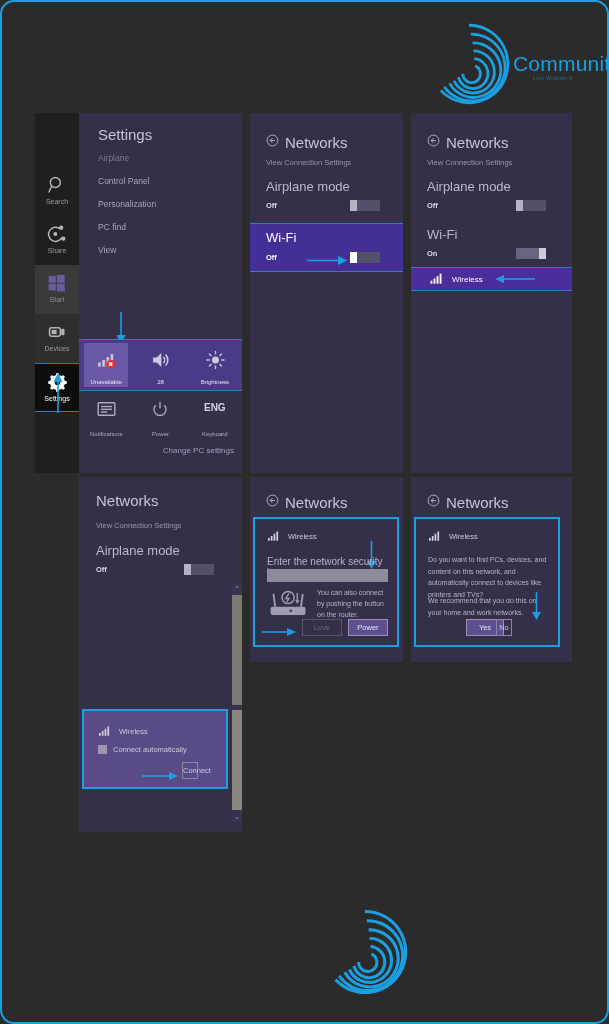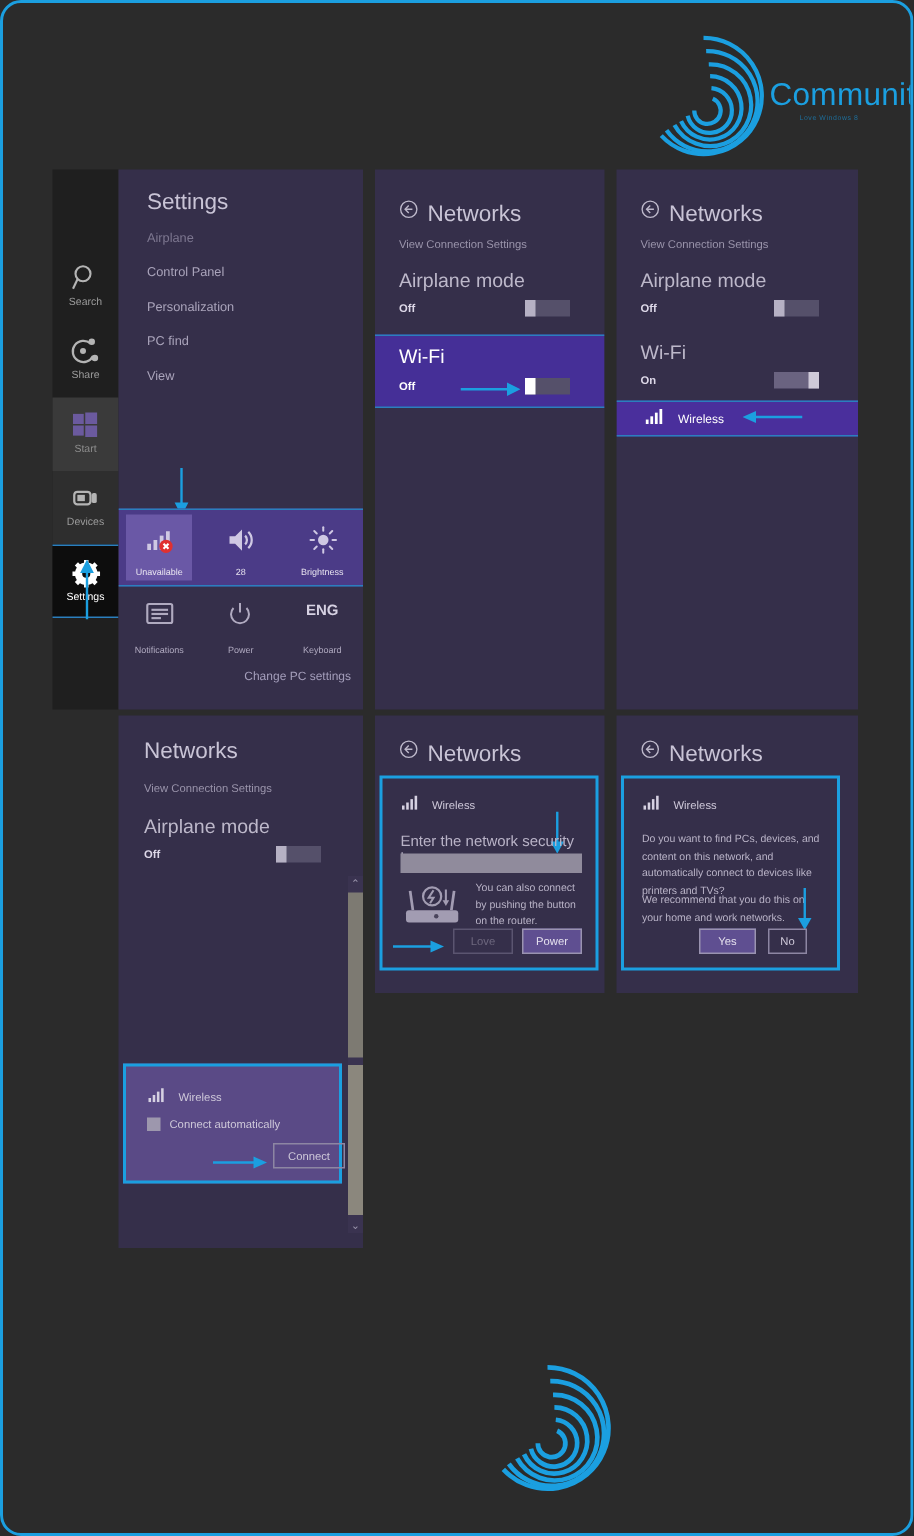--- a/index.html
+++ b/index.html
@@ -387,21 +387,21 @@
       <div style="position:absolute;left:14px;top:34px;display:flex;align-items:center;gap:6px">
         <span class="chk"></span>
         <span style="font-size:7.5px;color:#cfc9da">Connect automatically</span>
       </div>
       <div style="position:absolute;left:58px;top:56px">
         <svg width="36" height="10" viewBox="0 0 36 10">
           <line x1="0" y1="5" x2="28" y2="5" stroke="#1b9fe0" stroke-width="1.6"></line>
           <polygon points="36,5 27,1 27,9" fill="#1b9fe0"></polygon>
         </svg>
       </div>
-      <div class="btn" style="position:absolute;left:98px;top:51px;width:48px">Connect</div>
+      <div class="btn" style="position:absolute;left:98px;top:51px;width:16px">Connect</div>
     </div>
   </div>
 
   <div class="panel" style="left:248px; top:475px; width:153px; height:185px;">
     <div style="position:absolute;left:16px;top:16px;display:flex;align-items:center;gap:6px">
       <span>
         <svg width="13" height="13" viewBox="0 0 24 24" fill="none" stroke="#bdb8ca" stroke-width="1.7">
           <circle cx="12" cy="12" r="10"></circle>
             <polyline points="12,7.5 7.5,12 12,16.5"></polyline>
             <line x1="7.5" y1="12" x2="16.5" y2="12"></line>
@@ -491,21 +491,21 @@
       <div style="position:absolute;left:12px;top:76px;width:122px;font-size:7px;line-height:1.65;color:#b9b3c7">We recommend that you do this on your home and work networks.</div>
 
       <div style="position:absolute;left:115px;top:73px">
         <svg width="11" height="28" viewBox="0 0 11 28">
           <line x1="5.5" y1="0" x2="5.5" y2="21" stroke="#1b9fe0" stroke-width="1.6"></line>
           <polygon points="5.5,28 1,20 10,20" fill="#1b9fe0"></polygon>
         </svg>
       </div>
 
       <div class="btn fill" style="position:absolute;left:50px;top:100px;width:38px">Yes</div>
-      <div class="btn" style="position:absolute;left:96px;top:100px;width:26px">No</div>
+      <div class="btn" style="position:absolute;left:80px;top:100px;width:16px">No</div>
     </div>
   </div>
 
   <div id="sample">
     <div class="swirl2">
       <svg width="92" height="92" viewBox="0 0 100 100">
         <g fill="none" stroke="#1b9fe0">
           <path d="M50 6 A44 44 0 1 1 18 80" stroke-width="3.4"></path>
           <path d="M52 16 A38 38 0 1 1 22 76" stroke-width="3.4"></path>
           <path d="M54 26 A31 31 0 1 1 28 72" stroke-width="3.4"></path>

